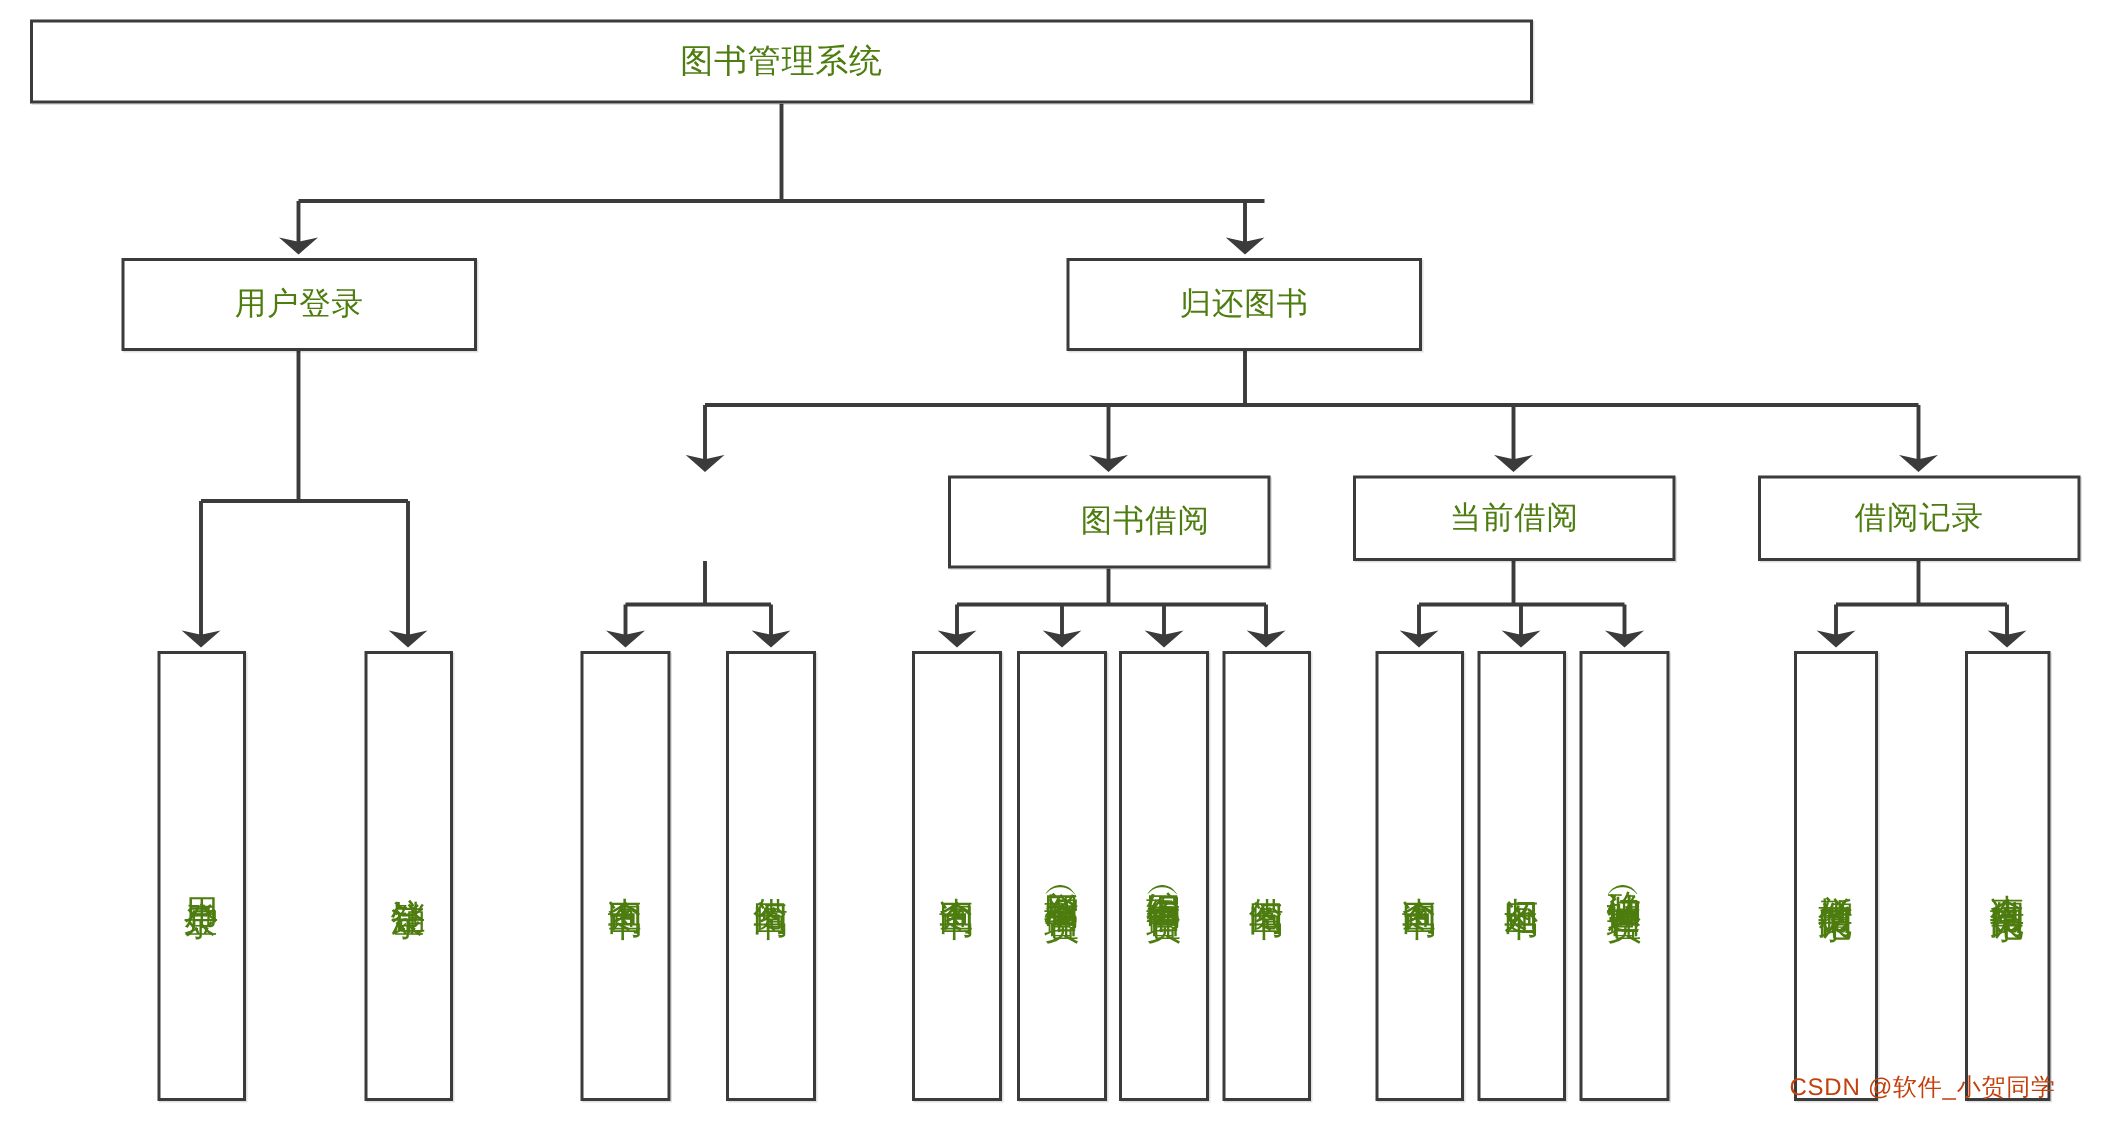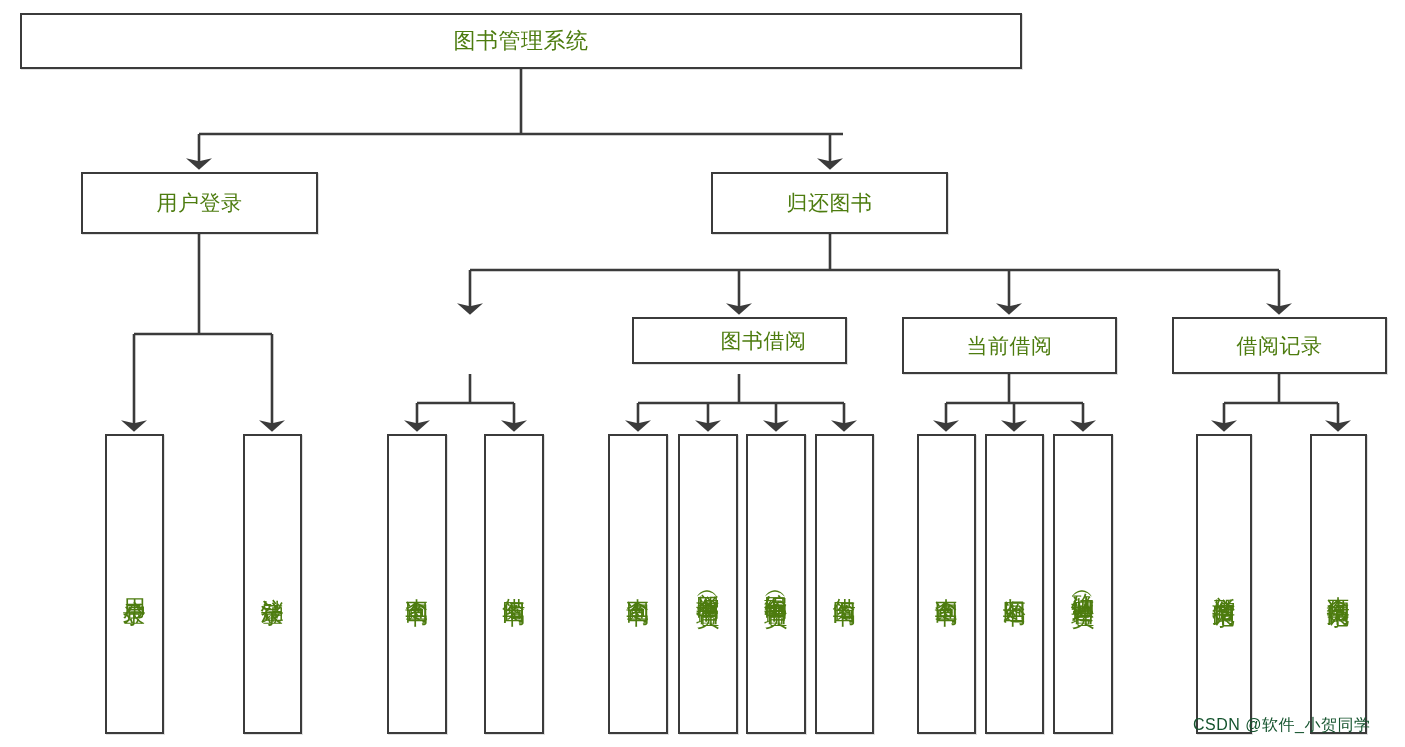--- a/index.html
+++ b/index.html
@@ -47,21 +47,21 @@
     writing-mode: vertical-rl;
     text-orientation: upright;
     font-size: 23px;
     letter-spacing: 2px;
     line-height: 1.15;
   }
   .node.root .label { font-size: 22px; }
   .watermark {
     position: absolute;
     font-size: 16px;
-    color: #14532d;
+    color: #c2410c;
     white-space: nowrap;
     letter-spacing: 0.5px;
     user-select: none;
   }
 </style>
 </head>
 <body>
 
 <div id="canvas">
 
@@ -119,21 +119,21 @@
     <span class="label">图书管理系统</span>
   </div>
 
   <div class="node" style="left:81px; top:172px; width:237px; height:62px;">
     <span class="label">用户登录</span>
   </div>
   <div class="node" style="left:711px; top:172px; width:237px; height:62px;">
     <span class="label">归还图书</span>
   </div>
 
-  <div class="node" style="left:632px; top:317px; width:215px; height:47px;padding-left:48px;">
+  <div class="node" style="left:632px; top:317px; width:215px; height:62px;padding-left:48px;">
     <span class="label">图书借阅</span>
   </div>
   <div class="node" style="left:902px; top:317px; width:215px; height:57px;">
     <span class="label">当前借阅</span>
   </div>
   <div class="node" style="left:1172px; top:317px; width:215px; height:57px;text-align:center;">
     <span class="label">借阅记录</span>
   </div>
 
   <div class="node vertical" style="left:105px; top:434px; width:59px; height:300px;">

